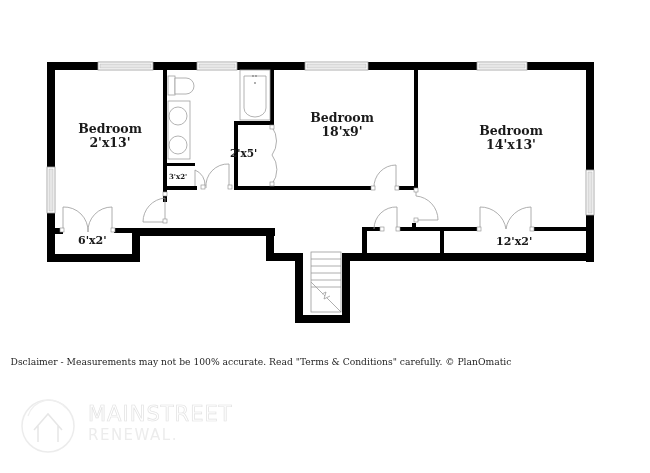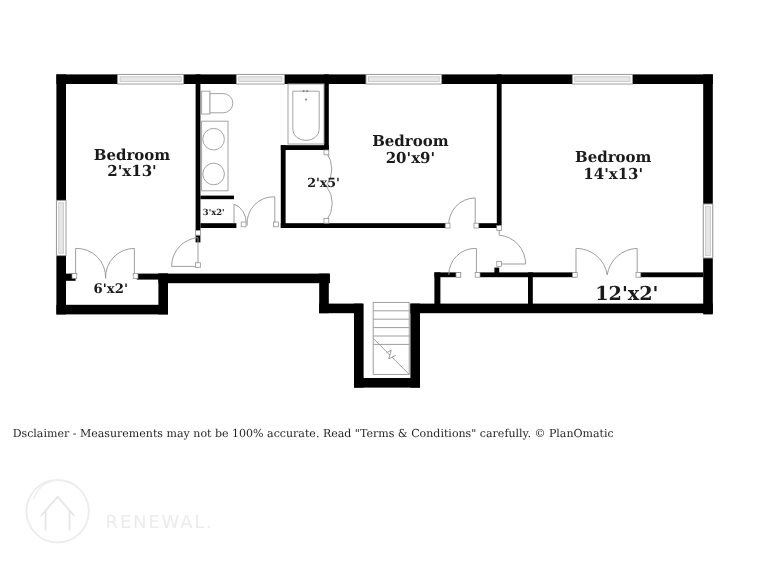--- a/index.html
+++ b/index.html
@@ -163,34 +163,35 @@
     <path class="stair" d="M322 294 L326 292 L324 299 L330 296"></path>
   </g>
 </svg>
 
 <div class="room-label" style="left:70px; top:122px; width:80px;">
   <span class="name">Bedroom</span>
   <span class="dim">2'x13'</span>
 </div>
 <div class="room-label" style="left:302px; top:111px; width:80px;">
   <span class="name">Bedroom</span>
-  <span class="dim">20'x9'</span>
+  <span class="dim">18'x9'</span>
 </div>
 <div class="room-label" style="left:471px; top:124px; width:80px;">
   <span class="name">Bedroom</span>
   <span class="dim">14'x13'</span>
 </div>
 
 <div class="small-label" style="left:78px; top:234px; font-size:11px;text-align:right;">6'x2'</div>
-<div class="small-label" style="left:256px; top:147px; font-size:10.5px;">2'x5'</div>
+<div class="small-label" style="left:230px; top:147px; font-size:10.5px;">2'x5'</div>
 <div class="small-label" style="left:169px; top:172px; font-size:7px;">3'x2'</div>
-<div class="small-label" style="left:496px; top:235px; font-size:16px;">12'x2'</div>
+<div class="small-label" style="left:496px; top:235px; font-size:11px;">12'x2'</div>
 
 <div id="disclaimer">Dsclaimer - Measurements may not be 100% accurate. Read "Terms &amp; Conditions" carefully. © PlanOmatic</div>
 
 <div id="logo">
   <svg width="60" height="60" viewBox="0 0 60 60" style="position:absolute;left:0;top:0;">
     <circle cx="30" cy="30" r="26" fill="none" stroke="#ececec" stroke-width="1.5"></circle>
     <path d="M16 34 L30 18 L44 34 M20 30 L20 46 M40 30 L40 46" fill="none" stroke="#e6e6e6" stroke-width="1.5"></path>
     <path d="M10 20 A22 22 0 0 1 48 12" fill="none" stroke="#efefef" stroke-width="1.2"></path>
   </svg>
+  <span class="brand1">MAINSTREET</span>
   <span class="brand2">RENEWAL.</span>
 </div>
 
 </body></html>

